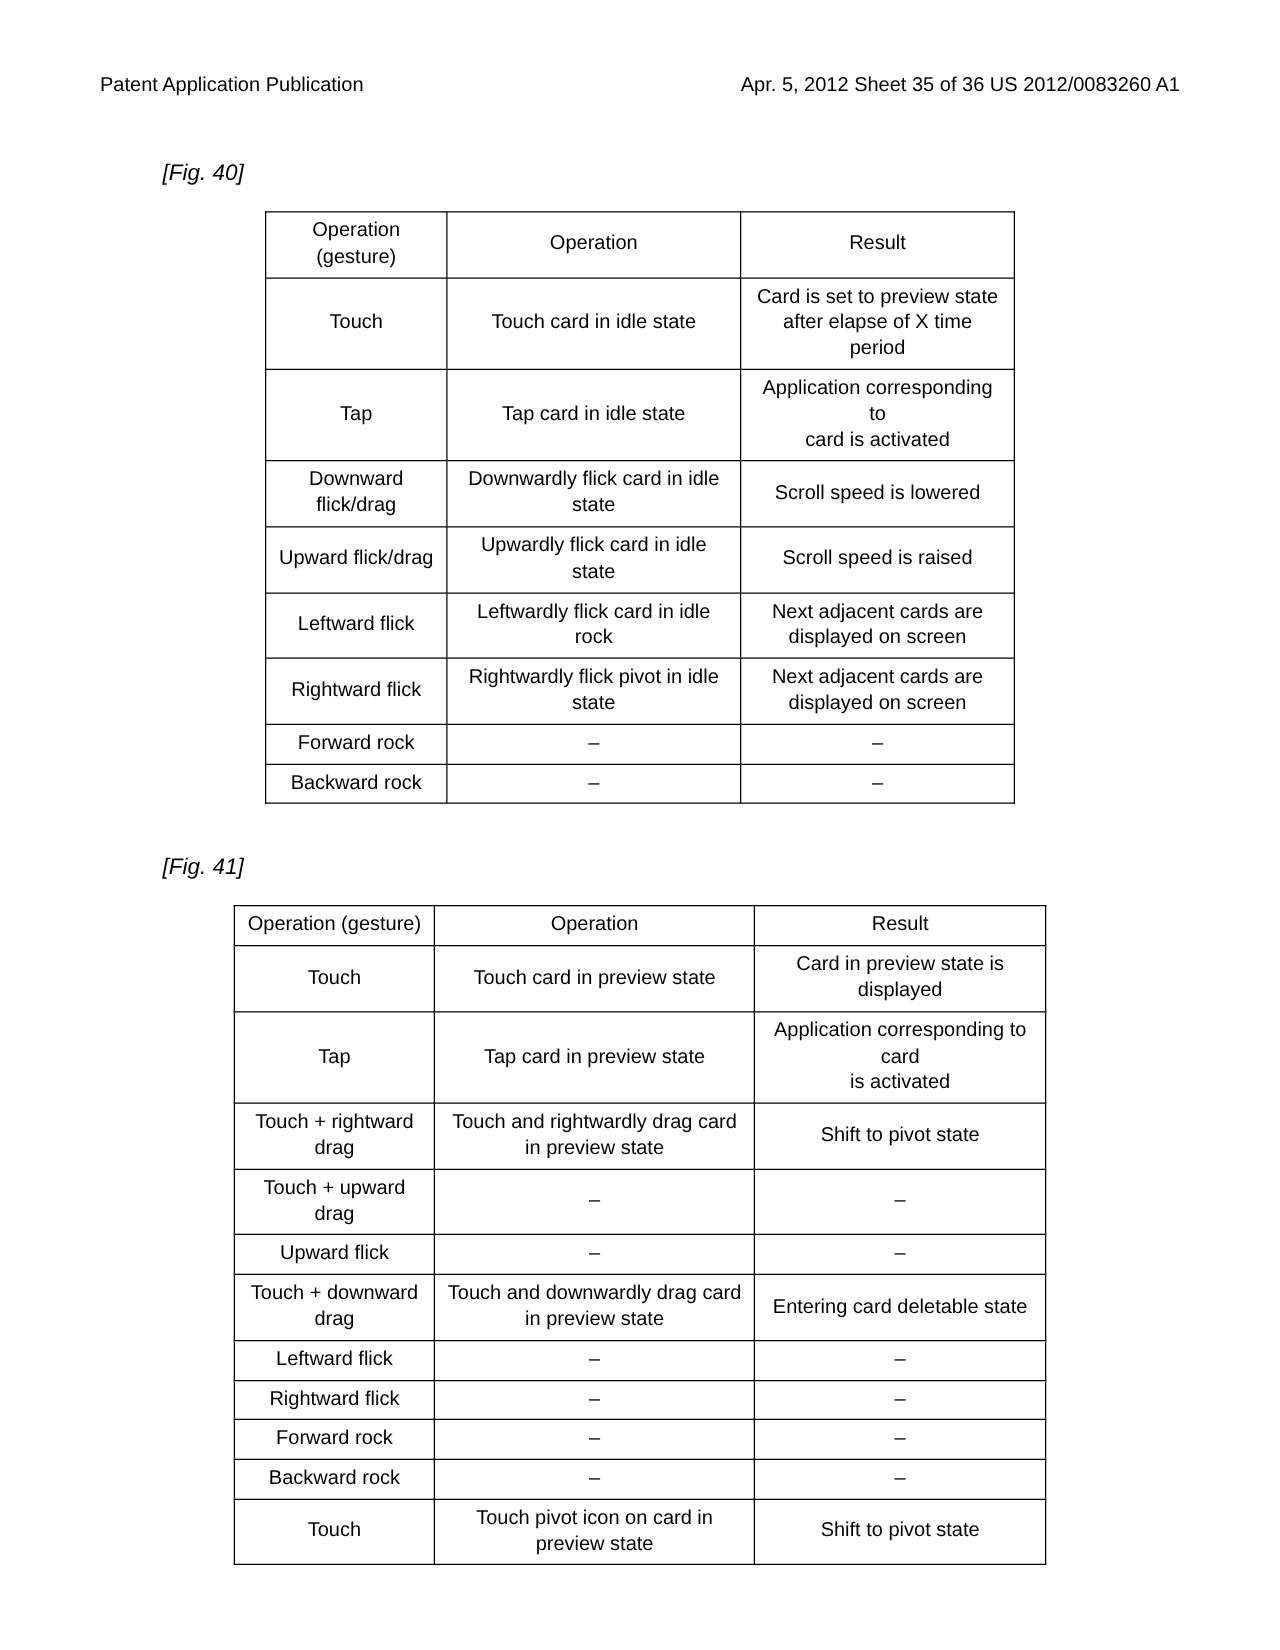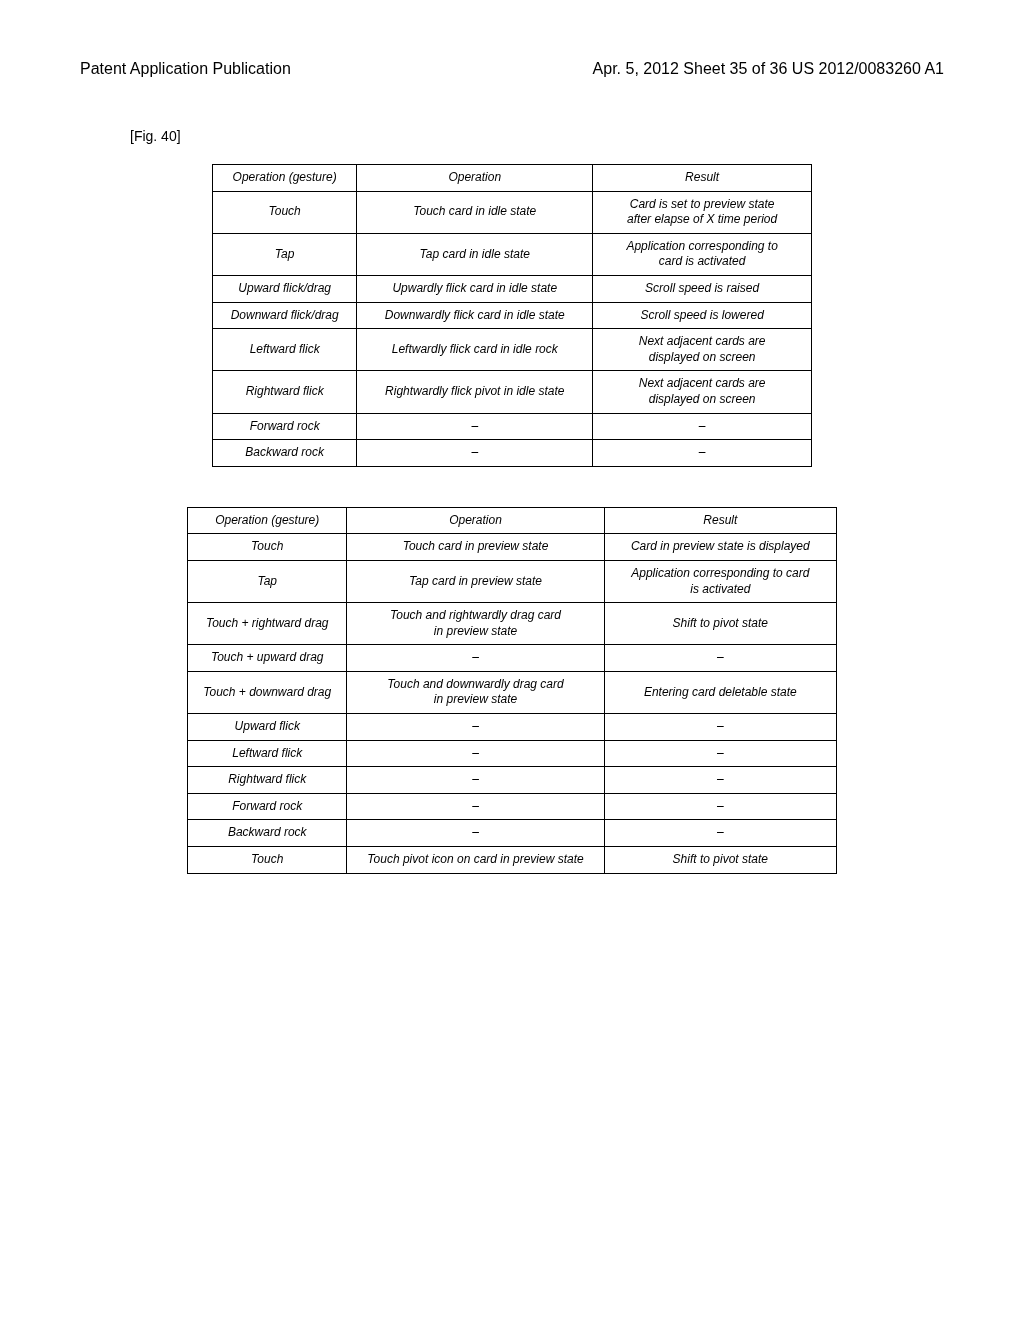--- a/index.html
+++ b/index.html
@@ -13,29 +13,29 @@
       padding: 40px 80px;
     }
     .header {
       display: flex;
       justify-content: space-between;
       align-items: baseline;
       padding: 20px 0 10px;
       margin-bottom: 40px;
     }
     .fig-label {
-      font-size: 14px;
+      font-size: 18px;
       margin: 30px 0 20px;
       padding-left: 50px;
+      font-style: italic;
     }
     table {
       border-collapse: collapse;
       margin: 0 auto 40px;
-      font-size: 12px;
-      font-style: italic;
+      font-size: 16px;
     }
     th, td {
       border: 1px solid black;
       padding: 5px 10px;
       text-align: center;
       vertical-align: middle;
       line-height: 1.3;
     }
     th {
       font-weight: normal;
@@ -88,28 +88,28 @@
           <td>Touch</td>
           <td>Touch card in idle state</td>
           <td>Card is set to preview state<br>after elapse of X time period</td>
         </tr>
         <tr>
           <td>Tap</td>
           <td>Tap card in idle state</td>
           <td>Application corresponding to<br>card is activated</td>
         </tr>
         <tr>
+          <td>Downward flick/drag</td>
+          <td>Downwardly flick card in idle state</td>
+          <td>Scroll speed is lowered</td>
+        </tr>
+        <tr>
           <td>Upward flick/drag</td>
           <td>Upwardly flick card in idle state</td>
           <td>Scroll speed is raised</td>
-        </tr>
-        <tr>
-          <td>Downward flick/drag</td>
-          <td>Downwardly flick card in idle state</td>
-          <td>Scroll speed is lowered</td>
         </tr>
         <tr>
           <td>Leftward flick</td>
           <td>Leftwardly flick card in idle rock</td>
           <td>Next adjacent cards are<br>displayed on screen</td>
         </tr>
         <tr>
           <td>Rightward flick</td>
           <td>Rightwardly flick pivot in idle state</td>
           <td>Next adjacent cards are<br>displayed on screen</td>
@@ -120,20 +120,21 @@
           <td>–</td>
         </tr>
         <tr>
           <td>Backward rock</td>
           <td>–</td>
           <td>–</td>
         </tr>
       </tbody>
   </table>
 
+  <div class="fig-label">[Fig. 41]</div>
   <table class="table2">
     <thead>
       <tr>
         <th>Operation (gesture)</th>
         <th>Operation</th>
         <th>Result</th>
       </tr>
     </thead>
     <tbody id="fig41-body">
         <tr>
@@ -150,28 +151,28 @@
           <td>Touch + rightward drag</td>
           <td>Touch and rightwardly drag card<br>in preview state</td>
           <td>Shift to pivot state</td>
         </tr>
         <tr>
           <td>Touch + upward drag</td>
           <td>–</td>
           <td>–</td>
         </tr>
         <tr>
+          <td>Upward flick</td>
+          <td>–</td>
+          <td>–</td>
+        </tr>
+        <tr>
           <td>Touch + downward drag</td>
           <td>Touch and downwardly drag card<br>in preview state</td>
           <td>Entering card deletable state</td>
-        </tr>
-        <tr>
-          <td>Upward flick</td>
-          <td>–</td>
-          <td>–</td>
         </tr>
         <tr>
           <td>Leftward flick</td>
           <td>–</td>
           <td>–</td>
         </tr>
         <tr>
           <td>Rightward flick</td>
           <td>–</td>
           <td>–</td>

